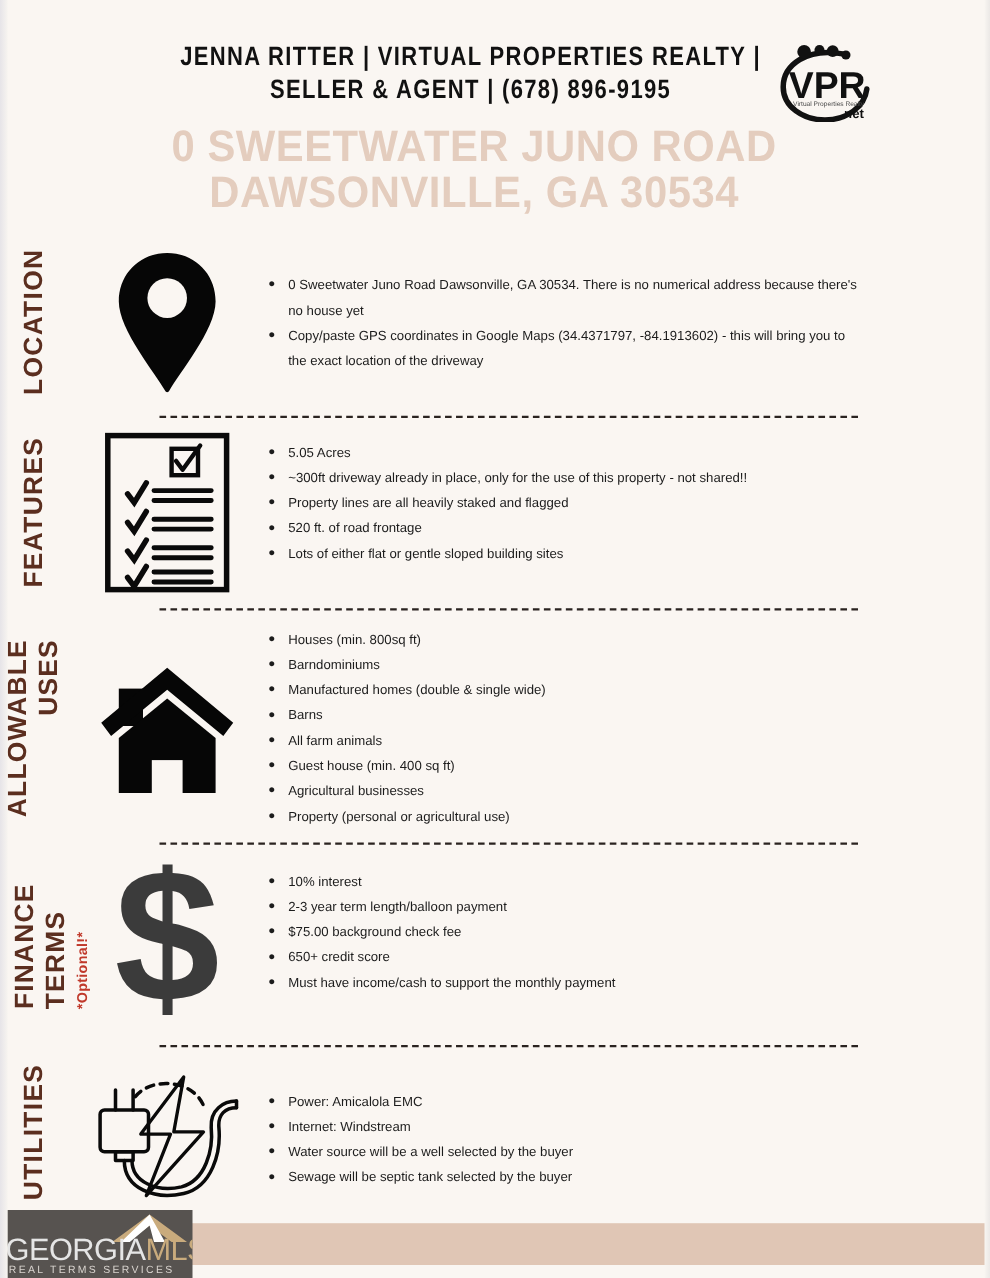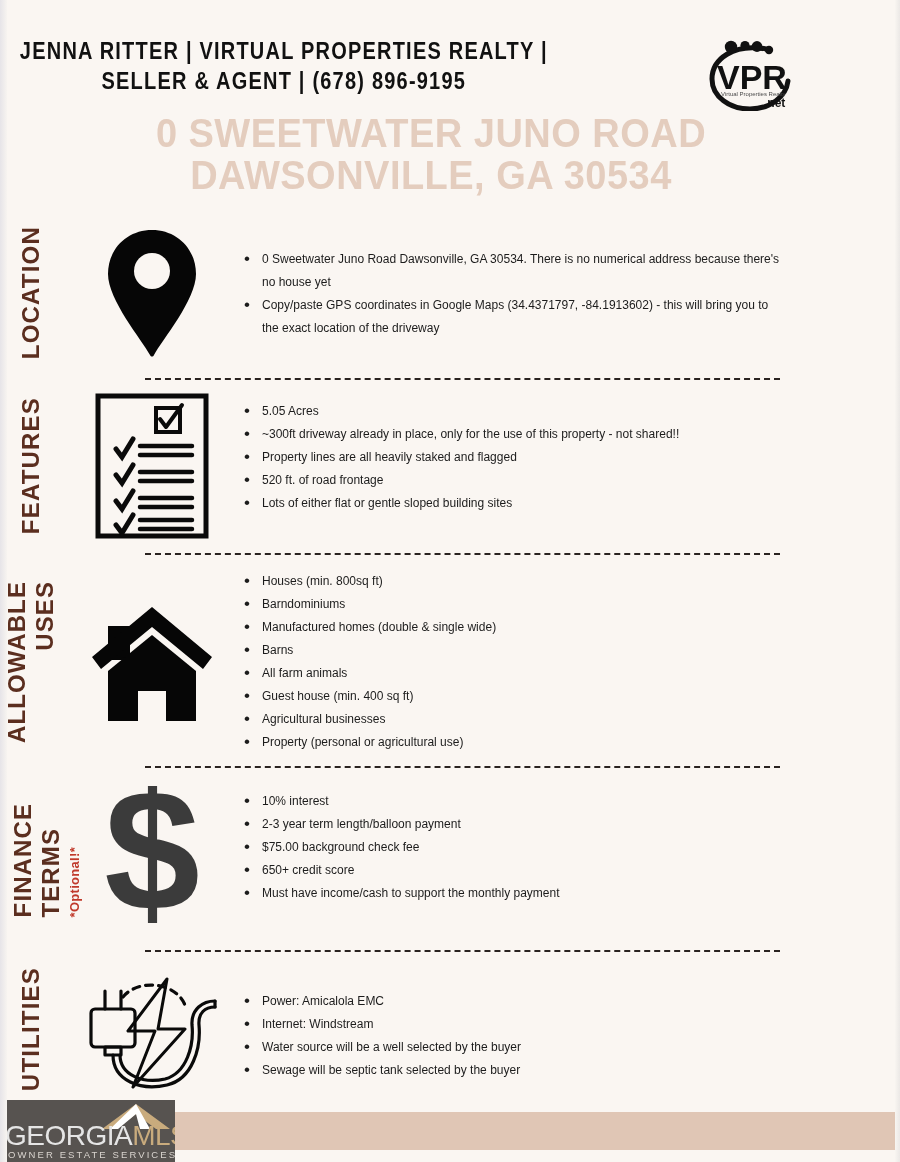--- a/index.html
+++ b/index.html
@@ -25,21 +25,21 @@
     content: "";
     position: absolute; right: 0; top: 0;
     width: 5px; height: 100%;
     background: linear-gradient(to left, #ebe8e6, #f8f5f1);
     z-index: 5;
   }
 
   
   .header {
     position: absolute; left: 0; top: 40px; width: 712px;
-    display: flex; align-items: center; justify-content: flex-start;
+    display: flex; align-items: center; justify-content: flex-end;
   }
   .header-text {
     text-align: center;
     color: #111111;
     font-weight: 700;
     font-size: 21.5px;
     letter-spacing: 1.3px;
     line-height: 27px;
     transform: scaleX(0.93) scaleY(1.12);
     transform-origin: center;
@@ -375,16 +375,16 @@
   </div>
 
   <div class="bottom-bar"></div>
 
   <div class="mls-logo">
     <svg class="mls-roof" viewBox="0 0 72 26">
       <path d="M36 1 L70 26 L56 26 L36 11 L16 26 L2 26 Z" fill="#c9ab7d"></path>
       <path d="M36 1 L50 26 L40 26 L36 11 L18 26 L10 26 Z" fill="#ffffff"></path>
     </svg>
     <div class="mls-main"><span class="g">GEORGIA</span><span class="m">MLS</span></div>
-    <div class="mls-sub">OWNER ESTATE SERVICES</div>
+    <div class="mls-sub">REAL TERMS SERVICES</div>
   </div>
 
 </div>
 
 </body></html>

